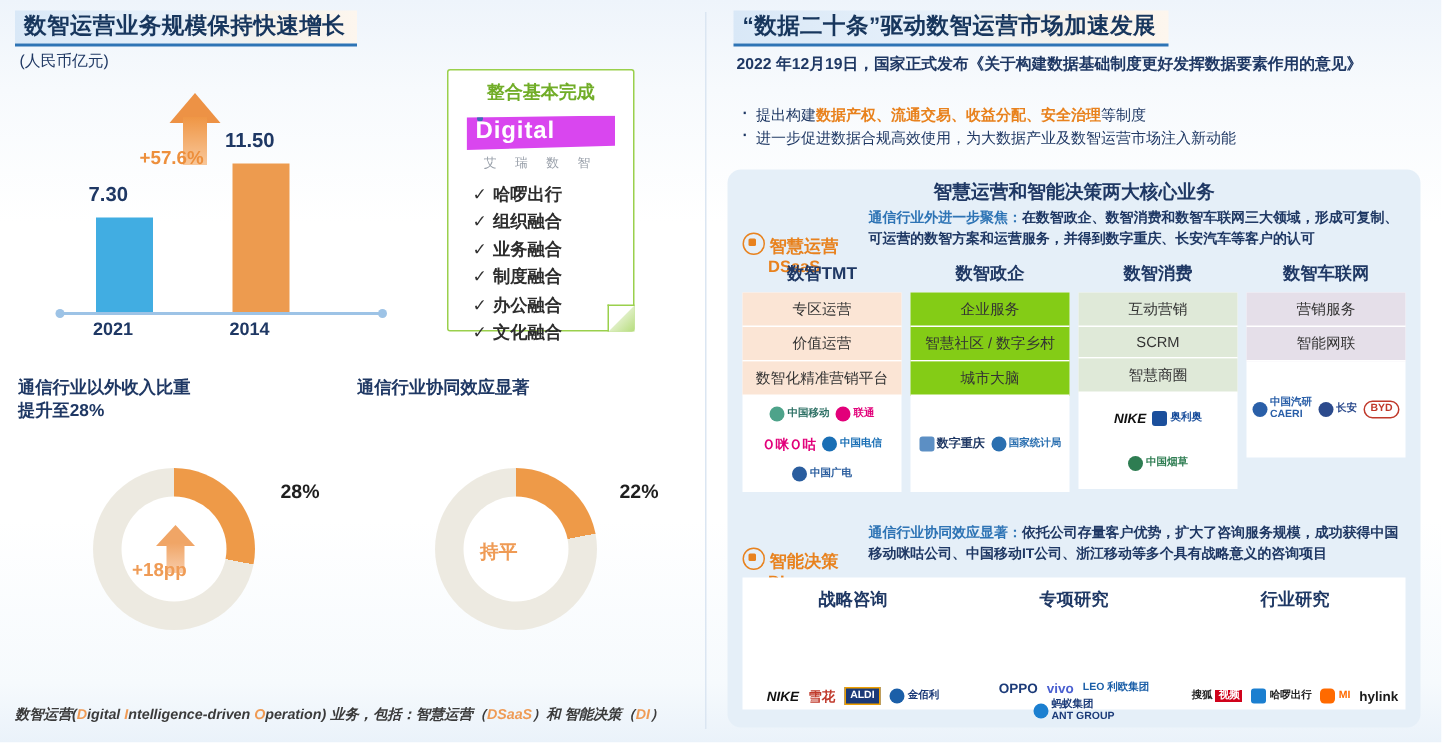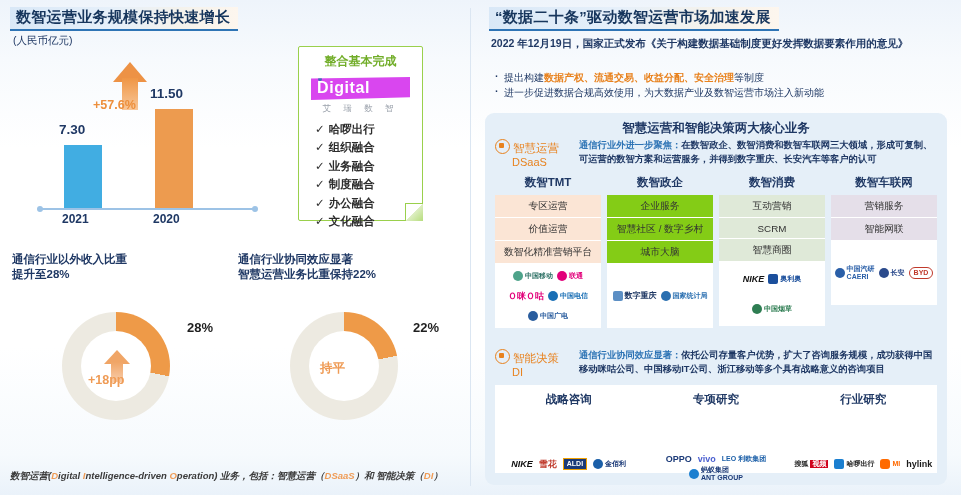--- a/index.html
+++ b/index.html
@@ -89,21 +89,21 @@
   .r-head{position:absolute;left:18px;top:7px;}
   .r-lead{position:absolute;left:20px;top:36px;width:452px;font-size:10.5px;font-weight:bold;color:#1f3864;line-height:15px;}
   .r-bullets{position:absolute;left:20px;top:70px;width:452px;font-size:10px;color:#1f3864;line-height:15px;}
   .r-bullets div{padding-left:13px;position:relative;}
   .r-bullets div:before{content:"·";position:absolute;left:3px;top:-3px;font-size:15px;color:#1f3864;}
   .hl{color:#e8821e;font-weight:bold;}
   .blue-card{position:absolute;left:14px;top:113px;width:462px;height:372px;
     background:#e5eff8;border-radius:9px;}
   .core-title{position:absolute;left:0;right:0;top:7px;text-align:center;
     font-size:12.5px;font-weight:bold;color:#1f3864;}
-  .biz-badge{position:absolute;font-size:11.5px;font-weight:normal;color:#e8821e;}
+  .biz-badge{position:absolute;font-size:11.5px;font-weight:bold;color:#e8821e;margin-top:16px;}
   .biz-badge .gear{display:inline-block;width:13px;height:13px;border-radius:50%;
     border:1.6px solid #e8821e;margin-right:3px;vertical-align:-2px;position:relative;}
   .biz-badge .gear:after{content:"";position:absolute;left:3px;top:3px;width:5px;height:5px;
     border-radius:1px;background:#e8821e;}
   .biz-badge .sub{display:block;margin-left:17px;font-size:11px;}
   .badge1{left:10px;top:26px;}
   .badge2{left:10px;top:236px;}
   .biz-desc{position:absolute;font-size:9.3px;color:#1f3864;line-height:13.5px;font-weight:bold;}
   .biz-desc .lead{color:#2e74b5;}
   .desc1{left:94px;top:26px;width:362px;}
@@ -146,21 +146,21 @@
         <div class="head"></div>
           <div class="shaft"></div>
       </div>
       <div class="growth">+57.6%</div>
       <div class="barval v1">7.30</div>
       <div class="barval v2">11.50</div>
       <div class="bar b2021"></div>
       <div class="bar b2022"></div>
       <div class="axis"></div>
       <div class="xlab x1">2021</div>
-      <div class="xlab x2">2020</div>
+      <div class="xlab x2">2014</div>
     </div>
 
     <div class="note">
       <div class="note-title">整合基本完成</div>
       <div class="logo-wrap">
         <div class="ilogo">
           <div class="dot"></div>
           <span>Digital</span>
         </div>
         <div class="isub">艾 瑞 数 智</div>
@@ -172,21 +172,20 @@
       <div class="chk"><i>✓</i><span>办公融合</span></div>
       <div class="chk"><i>✓</i><span>文化融合</span></div>
     </div>
 
     <div class="dn-lab l1">
       <div>通信行业以外收入比重</div>
       <div>提升至28%</div>
     </div>
     <div class="dn-lab l2">
       <div>通信行业协同效应显著</div>
-      <div>智慧运营业务比重保持22%</div>
     </div>
 
     <div class="donut d1">
         <div class="hole"></div>
       </div>
     <div class="donut d2">
         <div class="hole"></div>
       </div>
     <div class="dpct p1">28%</div>
     <div class="dpct p2">22%</div>

